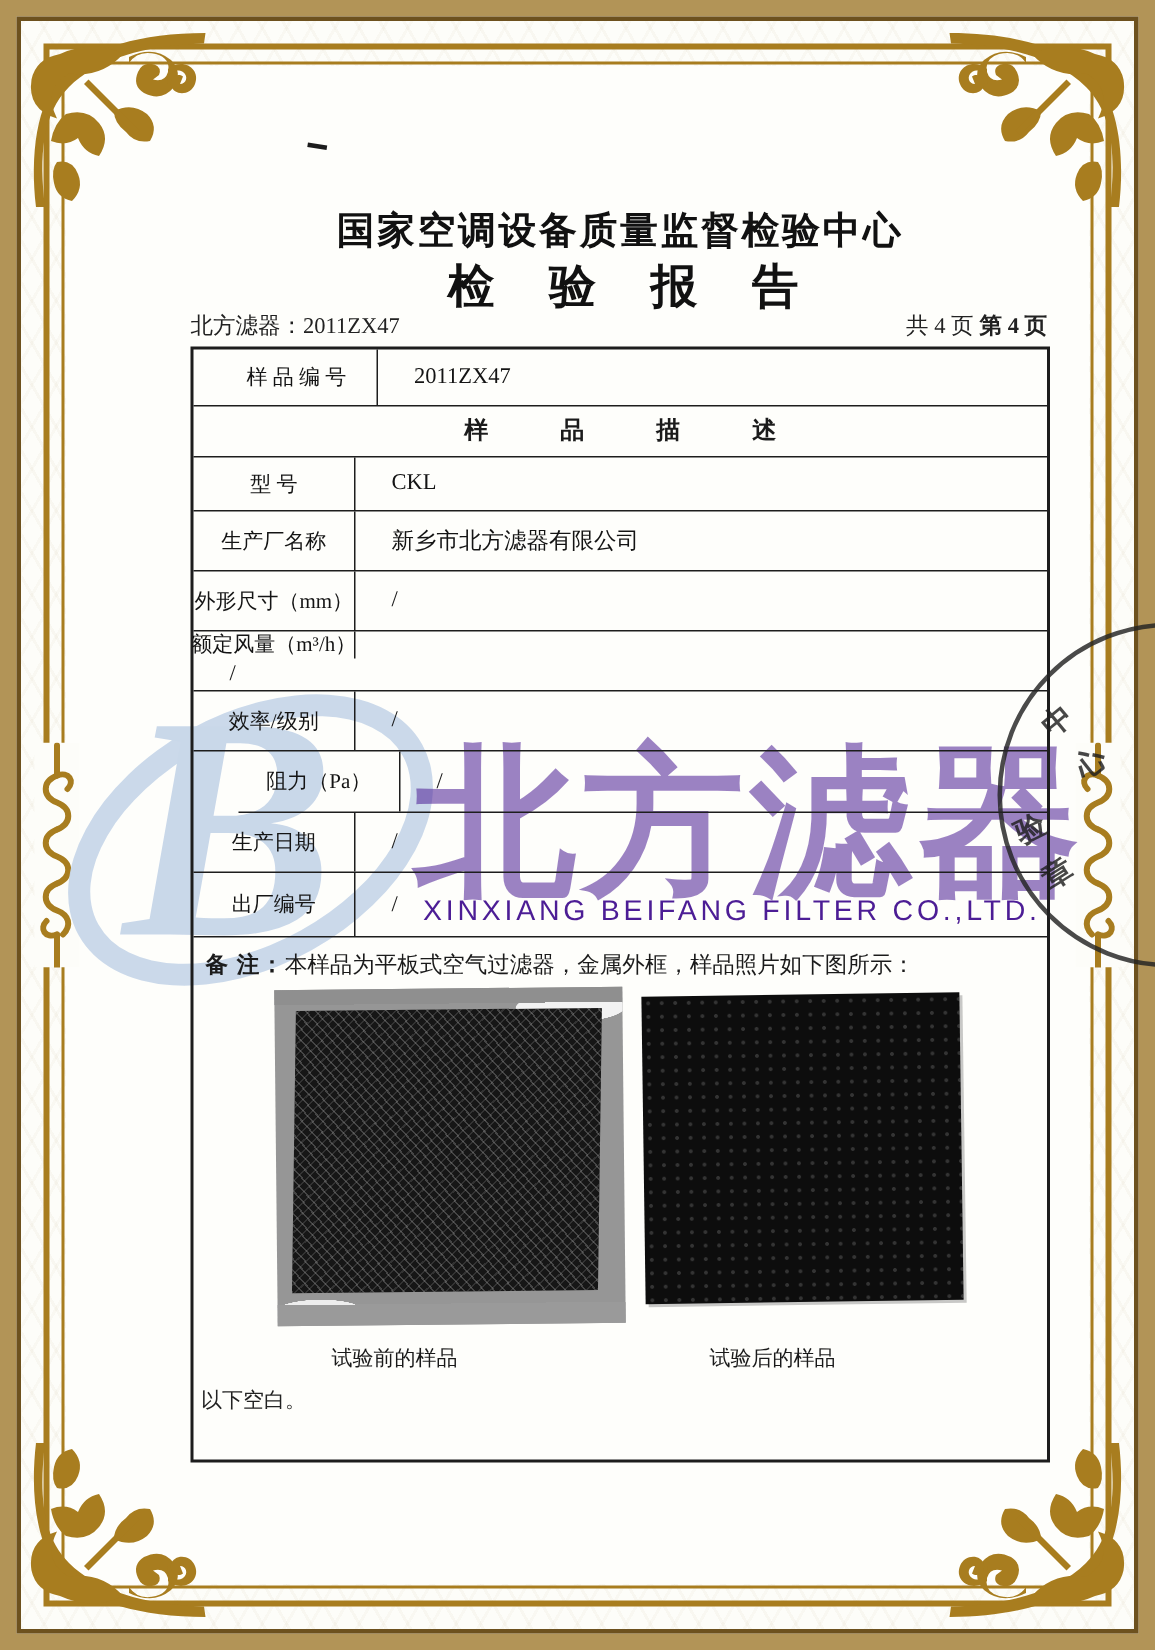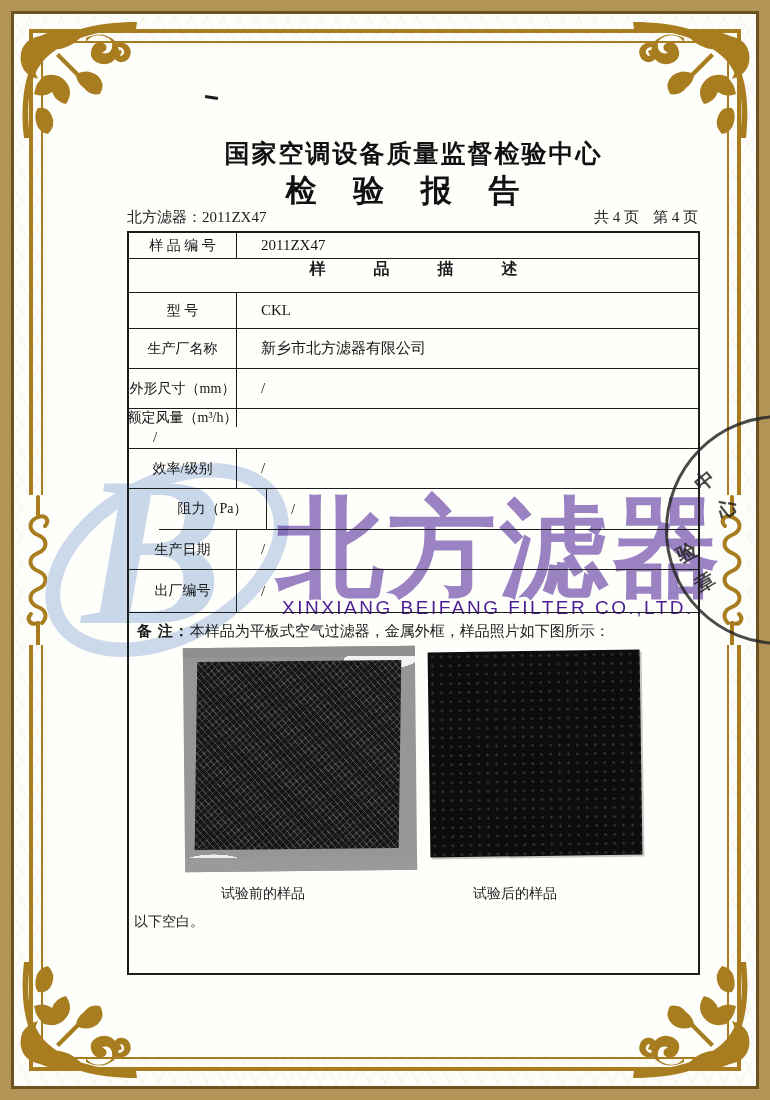--- a/index.html
+++ b/index.html
@@ -35,37 +35,37 @@
   .wm-b { position:absolute; left:38px; top:6px; font-family:"Liberation Serif", serif;
       font-weight:bold; font-style:italic; font-size:212px; line-height:1.04; color:#c7d6e9; }
   .wm-cn { position:absolute; left:276px; top:476px; font-family:"Liberation Sans", sans-serif;
       font-weight:bold; font-size:108px; letter-spacing:4px; color:#4c1d95; opacity:.55; white-space:nowrap; }
   .wm-en { position:absolute; left:282px; top:597px; font-family:"Liberation Sans", sans-serif;
       font-size:19px; letter-spacing:2.5px; color:#4c1d95; white-space:nowrap; }
   
   .doc { position:absolute; inset:0; }
   .center-name { position:absolute; left:127px; width:573px; top:137px; text-align:center;
       font-family:"Liberation Sans", sans-serif; font-weight:bold; font-size:25px; letter-spacing:2px; color:#111; }
-  .report-title { position:absolute; left:116px; width:573px; top:170px; text-align:center;
+  .report-title { position:absolute; left:129px; width:573px; top:170px; text-align:center;
       font-family:"Liberation Sans", sans-serif; font-weight:bold; font-size:31px; color:#111; }
   .report-title span { letter-spacing:14px; margin-right:-14px; }
   .meta { position:absolute; left:127px; width:573px; top:208px; font-size:15px; color:#222; }
   .meta .no { position:absolute; left:0; }
   .meta .pages { position:absolute; right:2px; }
-  .meta .pages b { font-weight:normal; margin-left:14px; }
+  .meta .pages b { font-weight:bold; margin-left:4px; }
   .artifact { position:absolute; left:205px; top:96px; width:13px; height:3px; background:#1c1c1c; transform:rotate(9deg); }
   
   .tbl { position:absolute; left:127px; top:231px; width:573px; height:744px;
       border:2px solid #1d1d1d; display:flex; flex-direction:column; background:transparent; }
   .row { display:flex; border-bottom:1px solid #1d1d1d; }
   .row .lbl { width:108px; border-right:1px solid #1d1d1d; display:flex; align-items:center;
       justify-content:center; font-size:14px; white-space:nowrap; color:#141414; }
   .row .val { flex:1; display:flex; align-items:center; padding-left:24px; font-size:15px; color:#141414; }
-  .r-sample { height:26px; }
-  .r-header { height:34px; align-items:flex-start; justify-content:center; font-size:16px; font-weight:bold; }
+  .r-sample { height:38px;padding-left:15px; }
+  .r-header { height:34px; align-items:center; justify-content:center; font-size:16px; font-weight:bold; }
   .r-header span { letter-spacing:22px; margin-right:-22px; }
   .r0 { height:36px; } .r1 { height:40px; } .r2 { height:40px; } .r3 { height:40px;flex-direction:column; }
   .r4 { height:40px; } .r5 { height:41px;margin-left:30px; } .r6 { height:40px; } .r7 { height:43px; }
   .r-remark { flex:1; border-bottom:none; position:relative; display:block; padding:9px 8px 0 8px; font-size:15px; }
   .remark-line b { font-weight:bold; letter-spacing:1px; }
   
   .photo-before { position:absolute; left:55px; top:34px; width:232px; height:224px;
       background:
         linear-gradient(180deg,#8f8f8f 0 10px, transparent 10px),
         linear-gradient(0deg,#9a9a9a 0 14px, transparent 14px),

